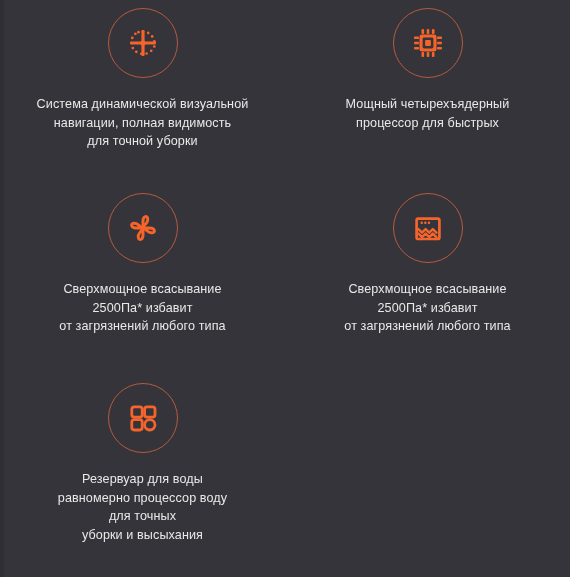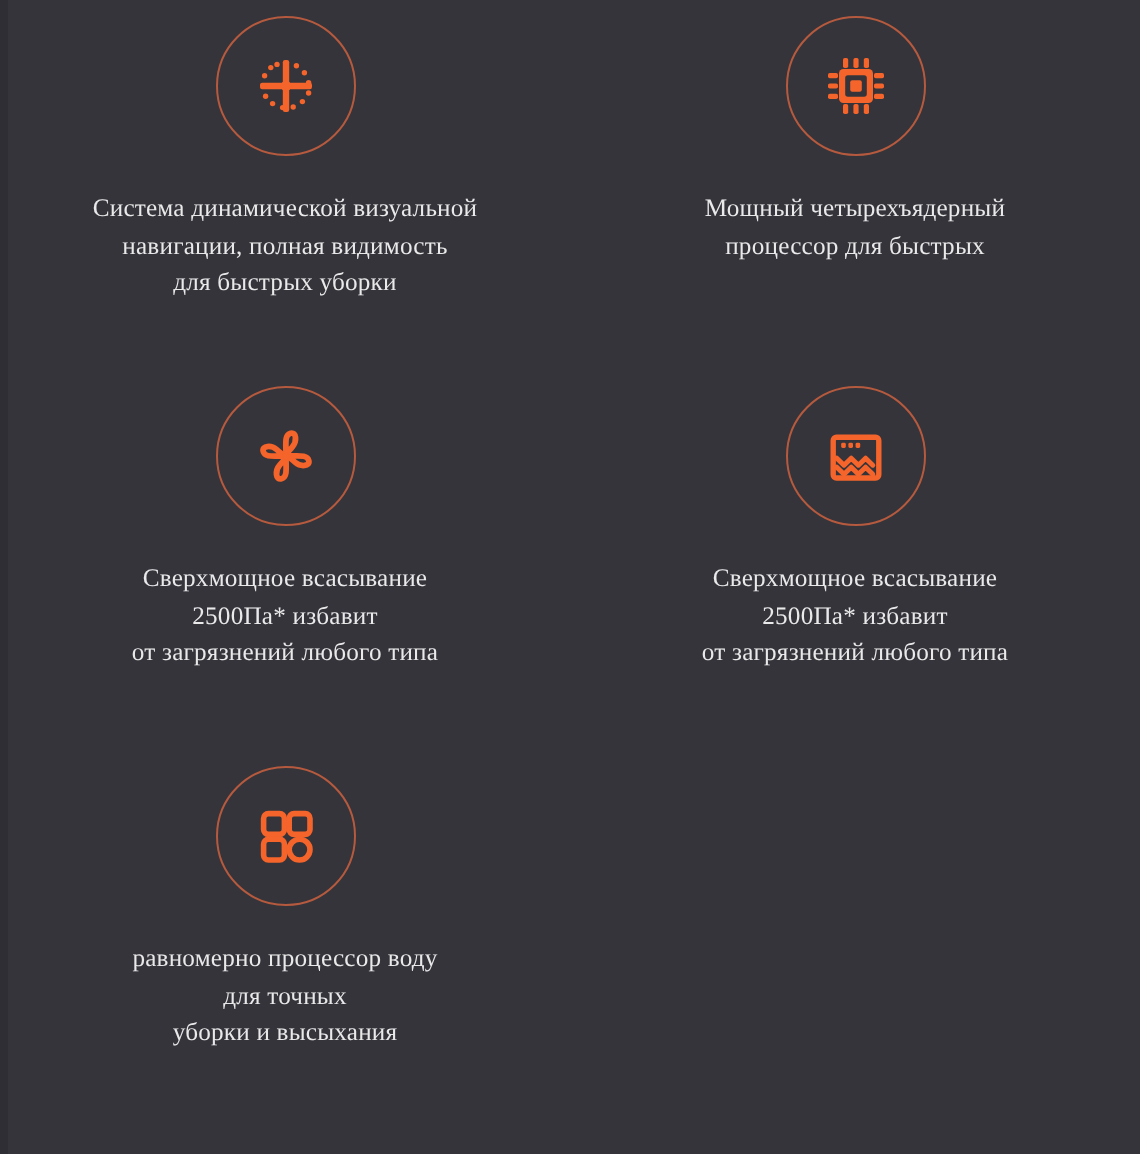--- a/index.html
+++ b/index.html
@@ -22,21 +22,20 @@
     width: 4px;
     height: 577px;
     background: #2f2e34;
   }
   .feature-grid {
     position: relative;
     width: 570px;
     display: grid;
     grid-template-columns: 285px 285px;
     grid-template-rows: 185px 190px 202px;
-    font-family: Liberation Serif, serif;
   }
   .feature-cell {
     display: flex;
     flex-direction: column;
     align-items: center;
     padding-top: 8px;
     box-sizing: border-box;
   }
   .icon-ring {
     width: 70px;
@@ -97,21 +96,21 @@
             <circle cx="12.4" cy="10.8" r="1.35"></circle>
             <circle cx="15.5" cy="9.2" r="1.35"></circle>
           </g>
           <circle cx="20" cy="20" r="2.6" fill="#f4642b"></circle>
         </svg>
       </span>
     </div>
     <div class="feature-text">
       <span class="line">Система динамической визуальной</span>
       <span class="line">навигации, полная видимость</span>
-      <span class="line">для быстрых уборки</span>
+      <span class="line">для точной уборки</span>
     </div>
   </div>
 
   <div class="feature-cell">
     <div class="icon-ring">
       <span>
         <svg width="40" height="40" viewBox="0 0 40 40">
           <g fill="#f4642b">
             <rect x="11.5" y="11.5" width="17" height="17" rx="2.2"></rect>
             <rect x="13.5" y="6" width="2.6" height="5" rx="0.9"></rect>
@@ -191,19 +190,20 @@
           <g fill="none" stroke="#f4642b" stroke-width="2.8">
             <rect x="8.8" y="8.8" width="10.4" height="10.4" rx="2.4"></rect>
             <rect x="21.6" y="8.8" width="10.4" height="10.4" rx="2.4"></rect>
             <rect x="8.8" y="21.6" width="10.4" height="10.4" rx="2.4"></rect>
             <circle cx="26.8" cy="26.8" r="5.2"></circle>
           </g>
         </svg>
       </span>
     </div>
     <div class="feature-text">
+      <span class="line">Резервуар для воды</span>
       <span class="line">равномерно процессор воду</span>
       <span class="line">для точных</span>
       <span class="line">уборки и высыхания</span>
     </div>
   </div>
 
 </div>
 
 </body></html>

